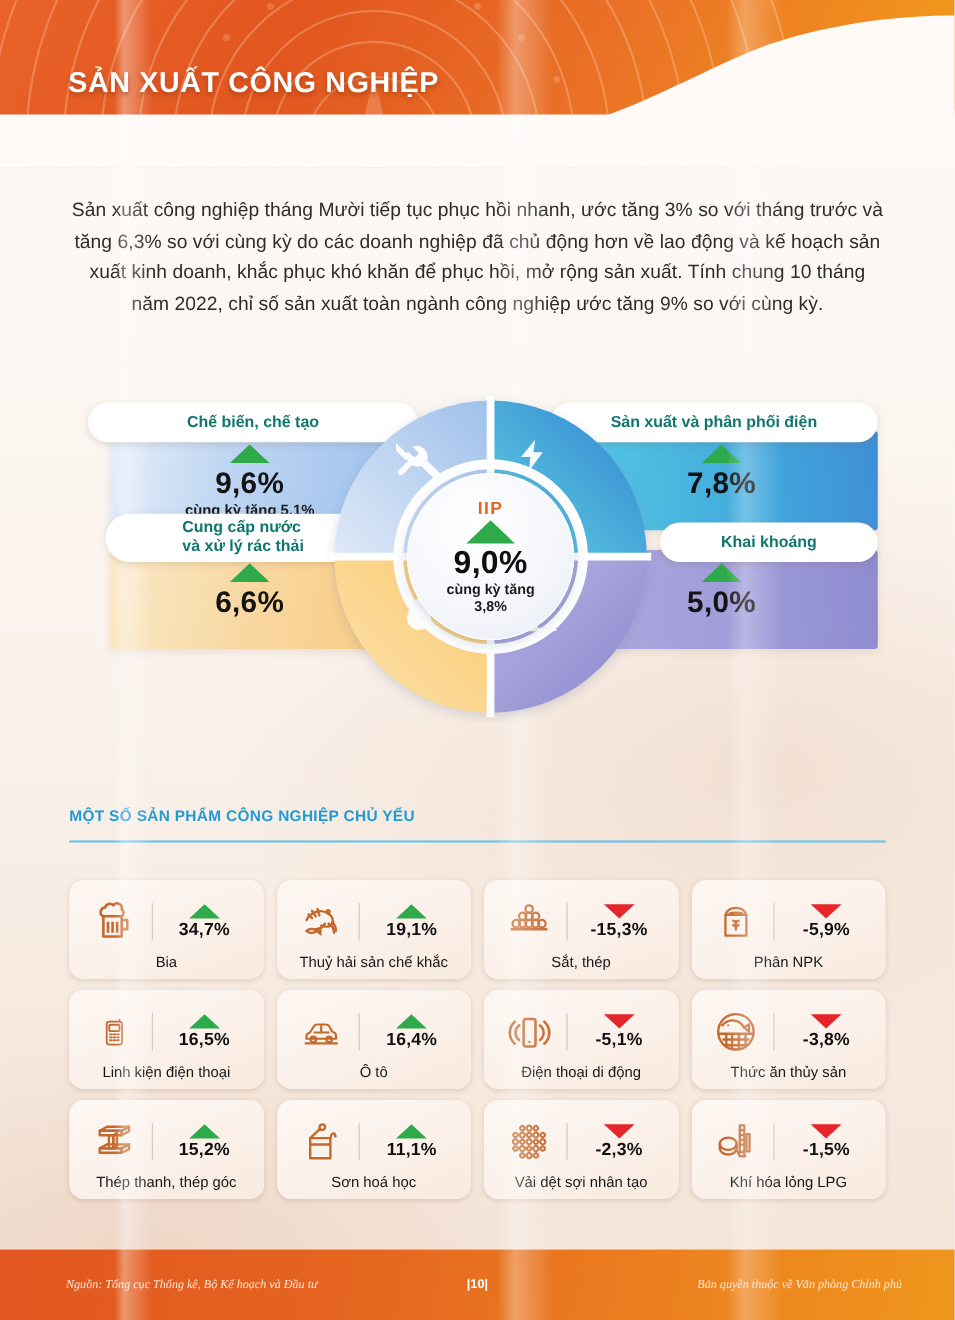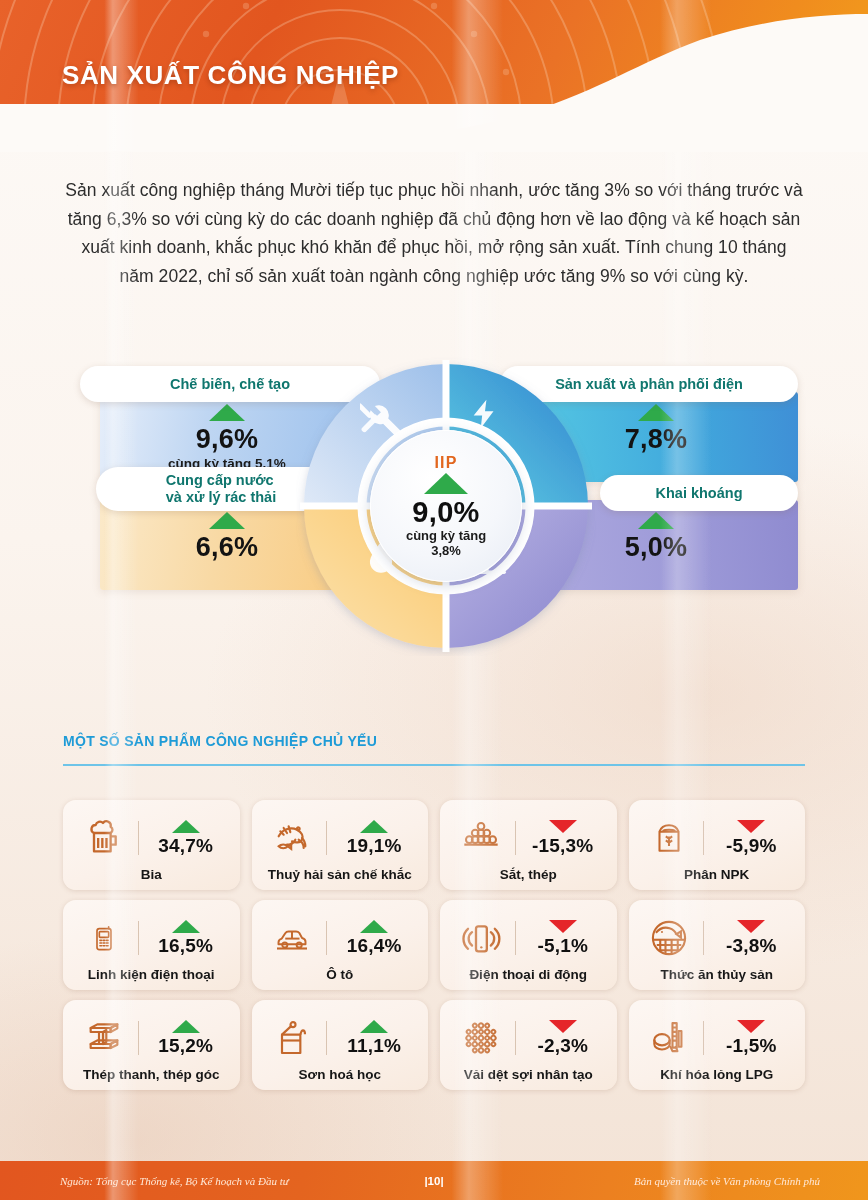--- a/index.html
+++ b/index.html
@@ -132,26 +132,26 @@
   .tri-s-up {
     width:0;height:0; margin-bottom:2px;
     border-left:14px solid transparent; border-right:14px solid transparent;
     border-bottom:13px solid #2faa4a;
   }
   .tri-s-dn {
     width:0;height:0; margin-bottom:2px;
     border-left:14px solid transparent; border-right:14px solid transparent;
     border-top:13px solid #e5252a;
   }
-  .card-val { font-size:19px; font-weight:bold; color:#111; letter-spacing:.2px; }
-  .card-lbl { font-size:13.5px; font-weight:bold; color:#161616; margin-top:3px; text-align:center; }
+  .card-val { font-size:16px; font-weight:bold; color:#111; letter-spacing:.2px; }
+  .card-lbl { font-size:13.5px; font-weight:normal; color:#161616; margin-top:3px; text-align:center; }
 
   
   .footer {
-    position:absolute; left:0; bottom:0; width:868px; height:39px;
+    position:absolute; left:0; bottom:0; width:868px; height:64px;
     background: linear-gradient(100deg,#e2561f 0%,#e4641f 35%,#ec8020 70%,#f0961c 100%);
     display:flex; align-items:center;
   }
   .f-left { position:absolute; left:60px; font-family:"Liberation Serif", serif; font-style:italic; font-size:11px; color:#ffe9d8; }
   .f-mid  { position:absolute; left:0; right:0; text-align:center; font-size:11.5px; color:#ffffff; font-weight:bold; }
   .f-right{ position:absolute; right:48px; font-family:"Liberation Serif", serif; font-style:italic; font-size:11px; color:#ffe9d8; }
 </style>
 </head>
 <body>
 

